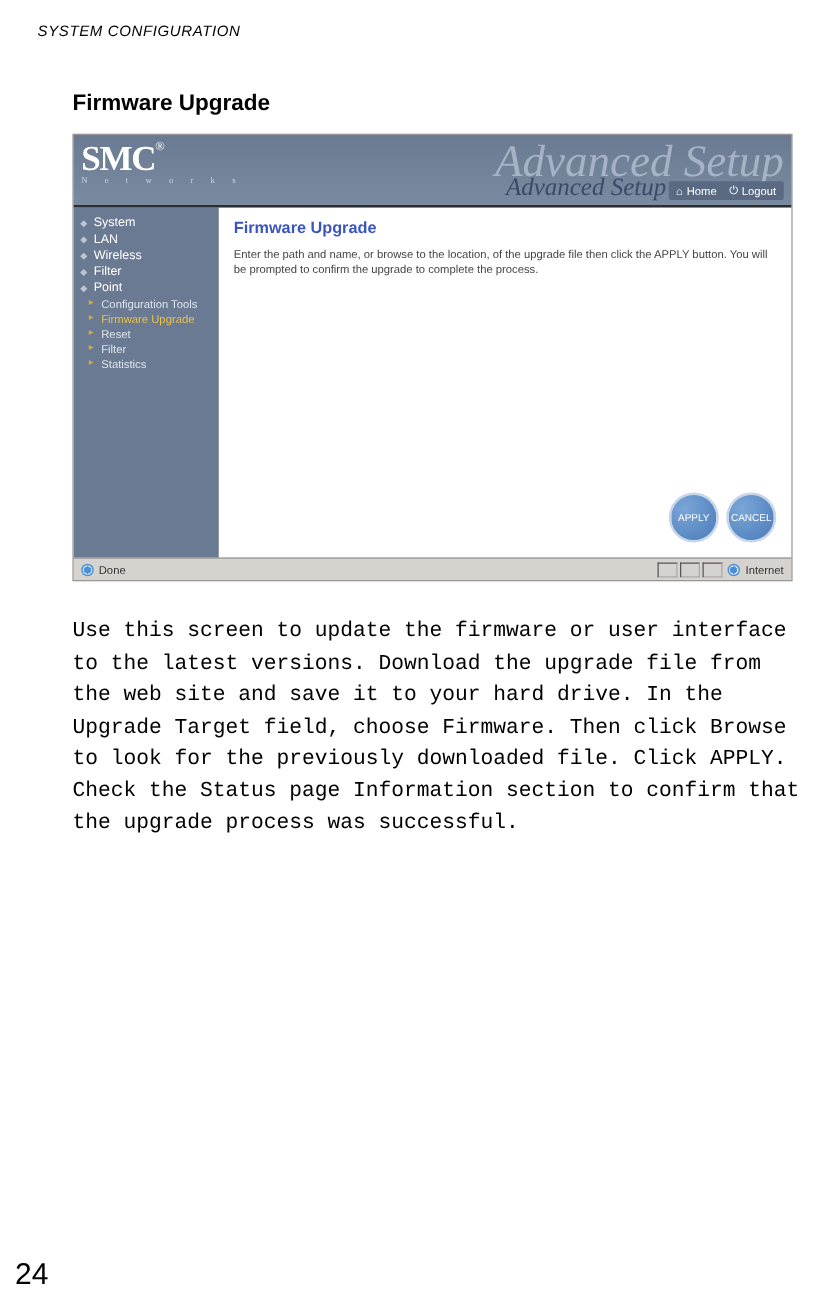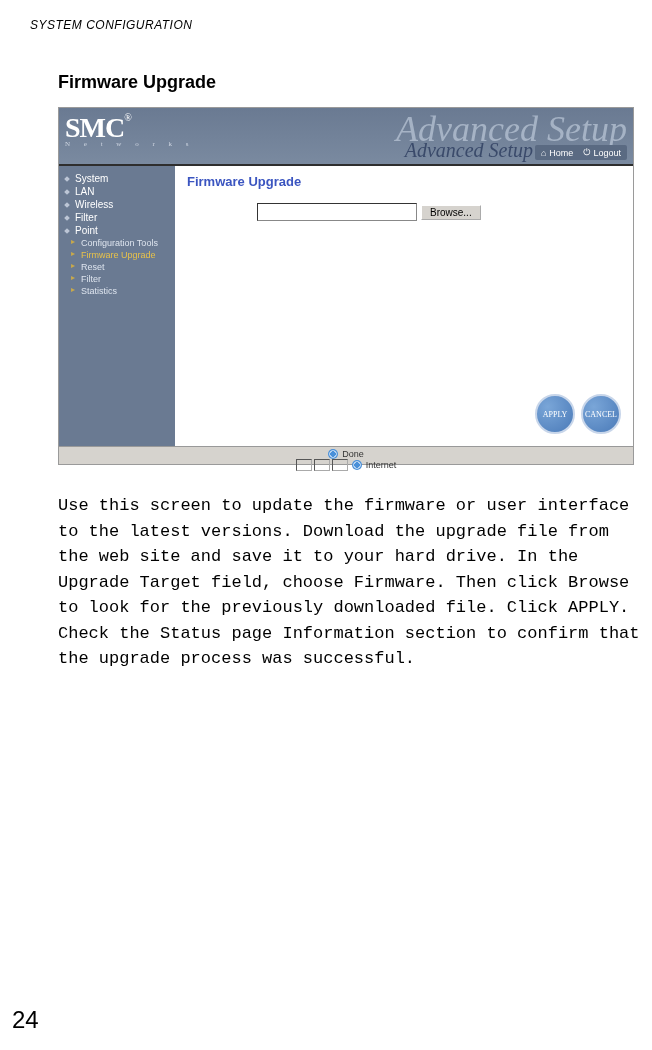--- a/index.html
+++ b/index.html
@@ -189,32 +189,30 @@
     width: 40px; height: 40px;
     border-radius: 50%;
     background: radial-gradient(circle at 30% 30%, #7aa6d8, #4a7ab8);
     color: #fff;
     font-size: 8px;
     display: flex;
     align-items: center;
     justify-content: center;
     border: 2px solid #c8d6ea;
     cursor: pointer;
-    font-family: Liberation Serif, serif;
   }
   .status-bar{
     display: flex;
     justify-content: space-between;
     align-items: center;
     background: #d6d3ce;
     border-top: 1px solid #999;
     font-size: 9px;
     padding: 2px 6px;
     height: 18px;
-    flex-direction: column;
   }
   .status-bar .left, .status-bar .right { display: flex; align-items: center; gap: 4px; }
   .status-bar .divs { display:flex; gap:2px; }
   .status-bar .divs span { width:16px; height:12px; border:1px inset #aaa; display:inline-block; }
   .body-text{
     margin: 0 0 0 28px;
     font-size: 17px;
     line-height: 1.5;
     color: #000000;
     width: 590px;
@@ -271,25 +269,22 @@
         <li class="main-item tools"><span>Point</span></li>
         <li class="sub-item"><span>Configuration Tools</span></li>
         <li class="sub-item active"><span>Firmware Upgrade</span></li>
         <li class="sub-item"><span>Reset</span></li>
         <li class="sub-item"><span>Filter</span></li>
         <li class="sub-item"><span>Statistics</span></li>
       </ul>
 
       <div class="main-pane">
         <h3>Firmware Upgrade</h3>
-
-        <div class="upload-row">
-          <input type="text" value="" style="">
-          <button class="browse-btn">Browse...</button>
-        </div>
+        <p>Enter the path and name, or browse to the location, of the upgrade file then click the APPLY button. You will be prompted to confirm the upgrade to complete the process.</p>
+
 
         <div class="action-buttons">
           <div class="circle-btn">APPLY</div>
           <div class="circle-btn">CANCEL</div>
         </div>
       </div>
     </div>
 
     <div class="status-bar">
       <div class="left">

